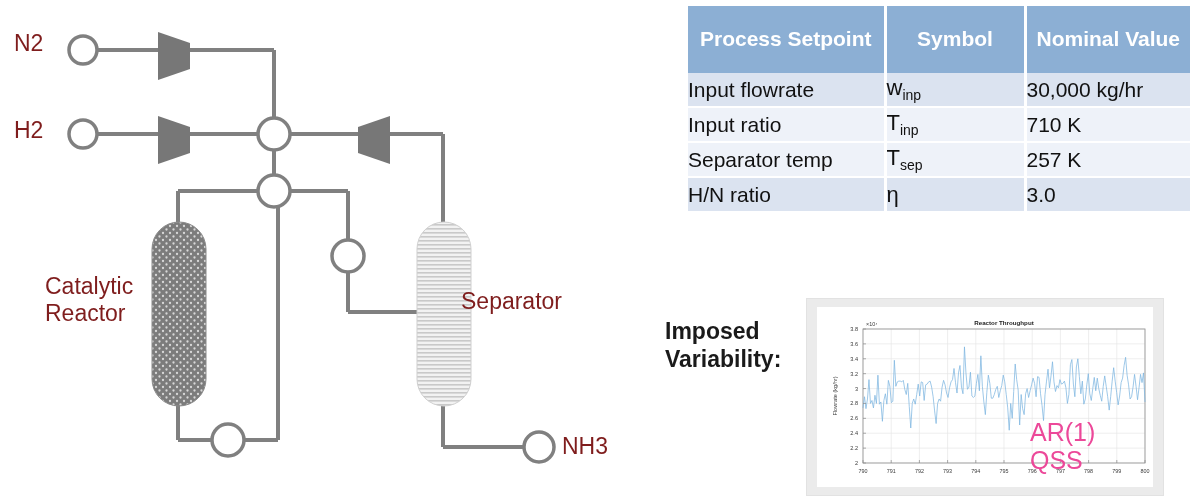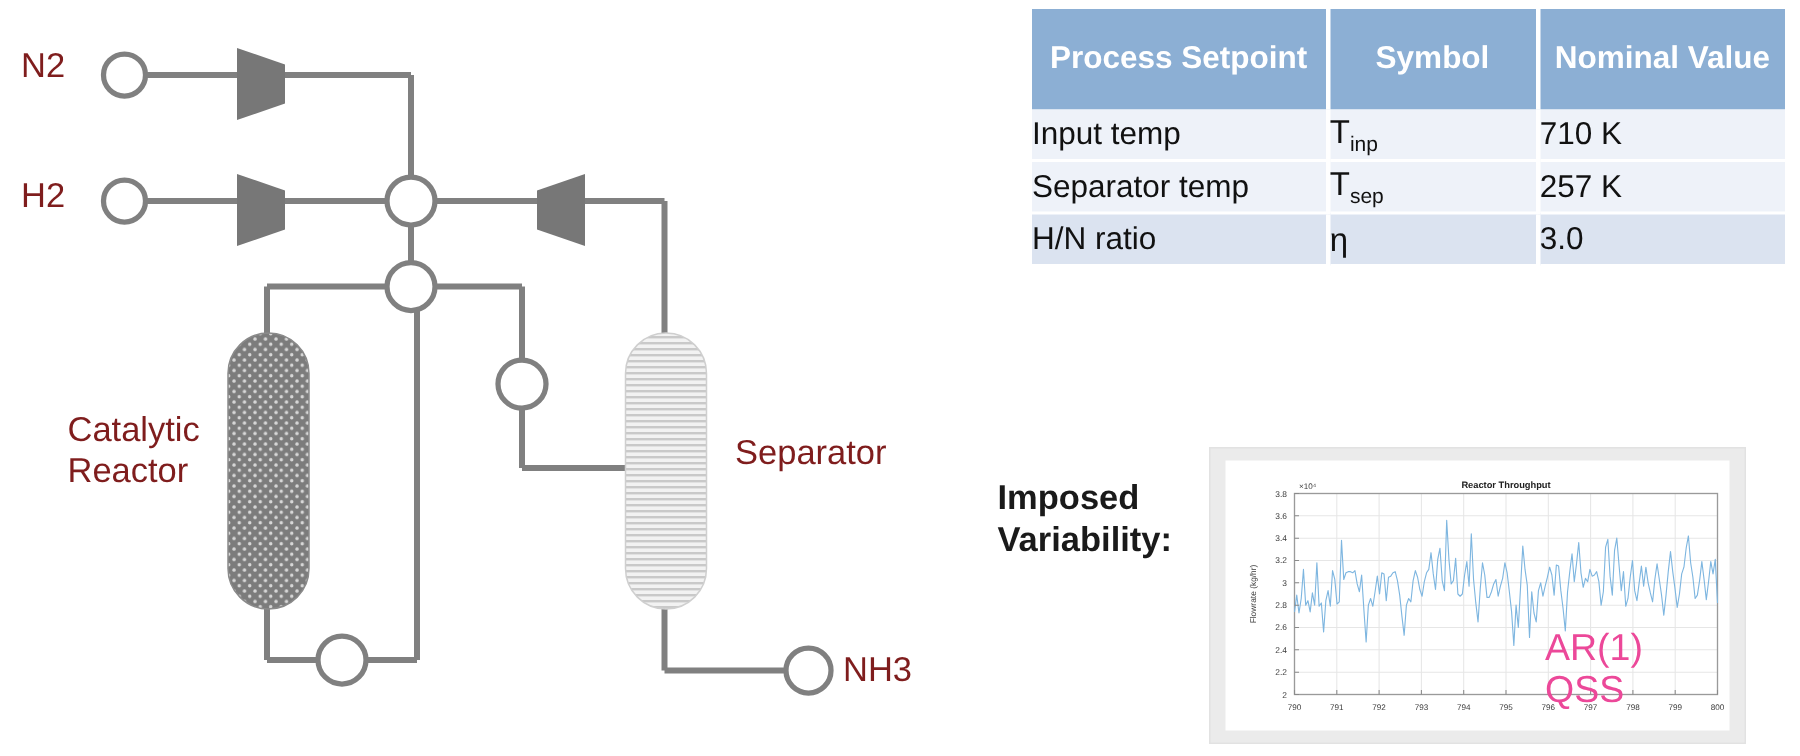--- a/index.html
+++ b/index.html
@@ -29,21 +29,21 @@
     font-family: "Liberation Sans", sans-serif;
     font-size: 23px;
     color: #7f1d1d;
     white-space: pre;
     line-height: 1.18;
   }
   #lbl-n2   { left: 14px;  top: 30px; }
   #lbl-h2   { left: 14px;  top: 117px; }
   #lbl-nh3  { left: 562px; top: 433px; }
   #lbl-reactor   { left: 45px;  top: 273px; }
-  #lbl-separator { left: 490px; top: 288px; text-align: right; }
+  #lbl-separator { left: 461px; top: 288px; text-align: right; }
 
   
   #setpoint-table {
     position: absolute;
     left: 688px;
     top: 6px;
     width: 502px;
     border-collapse: collapse;
     table-layout: fixed;
   }
@@ -203,22 +203,27 @@
   <thead>
     <tr>
       <th>Process
 Setpoint</th>
       <th>Symbol</th>
       <th>Nominal
 Value</th>
     </tr>
   </thead>
   <tbody id="table-body">
+      <tr class="odd">
+        <td>Input flowrate</td>
+        <td><span class="sym">w<sub>inp</sub></span></td>
+        <td>30,000 kg/hr</td>
+      </tr>
       <tr class="even">
-        <td>Input temp</td>
+        <td>Input ratio</td>
         <td><span class="sym">T<sub>inp</sub></span></td>
         <td>710 K</td>
       </tr>
       <tr class="even">
         <td>Separator temp</td>
         <td><span class="sym">T<sub>sep</sub></span></td>
         <td>257 K</td>
       </tr>
       <tr class="odd">
         <td>H/N ratio</td>

